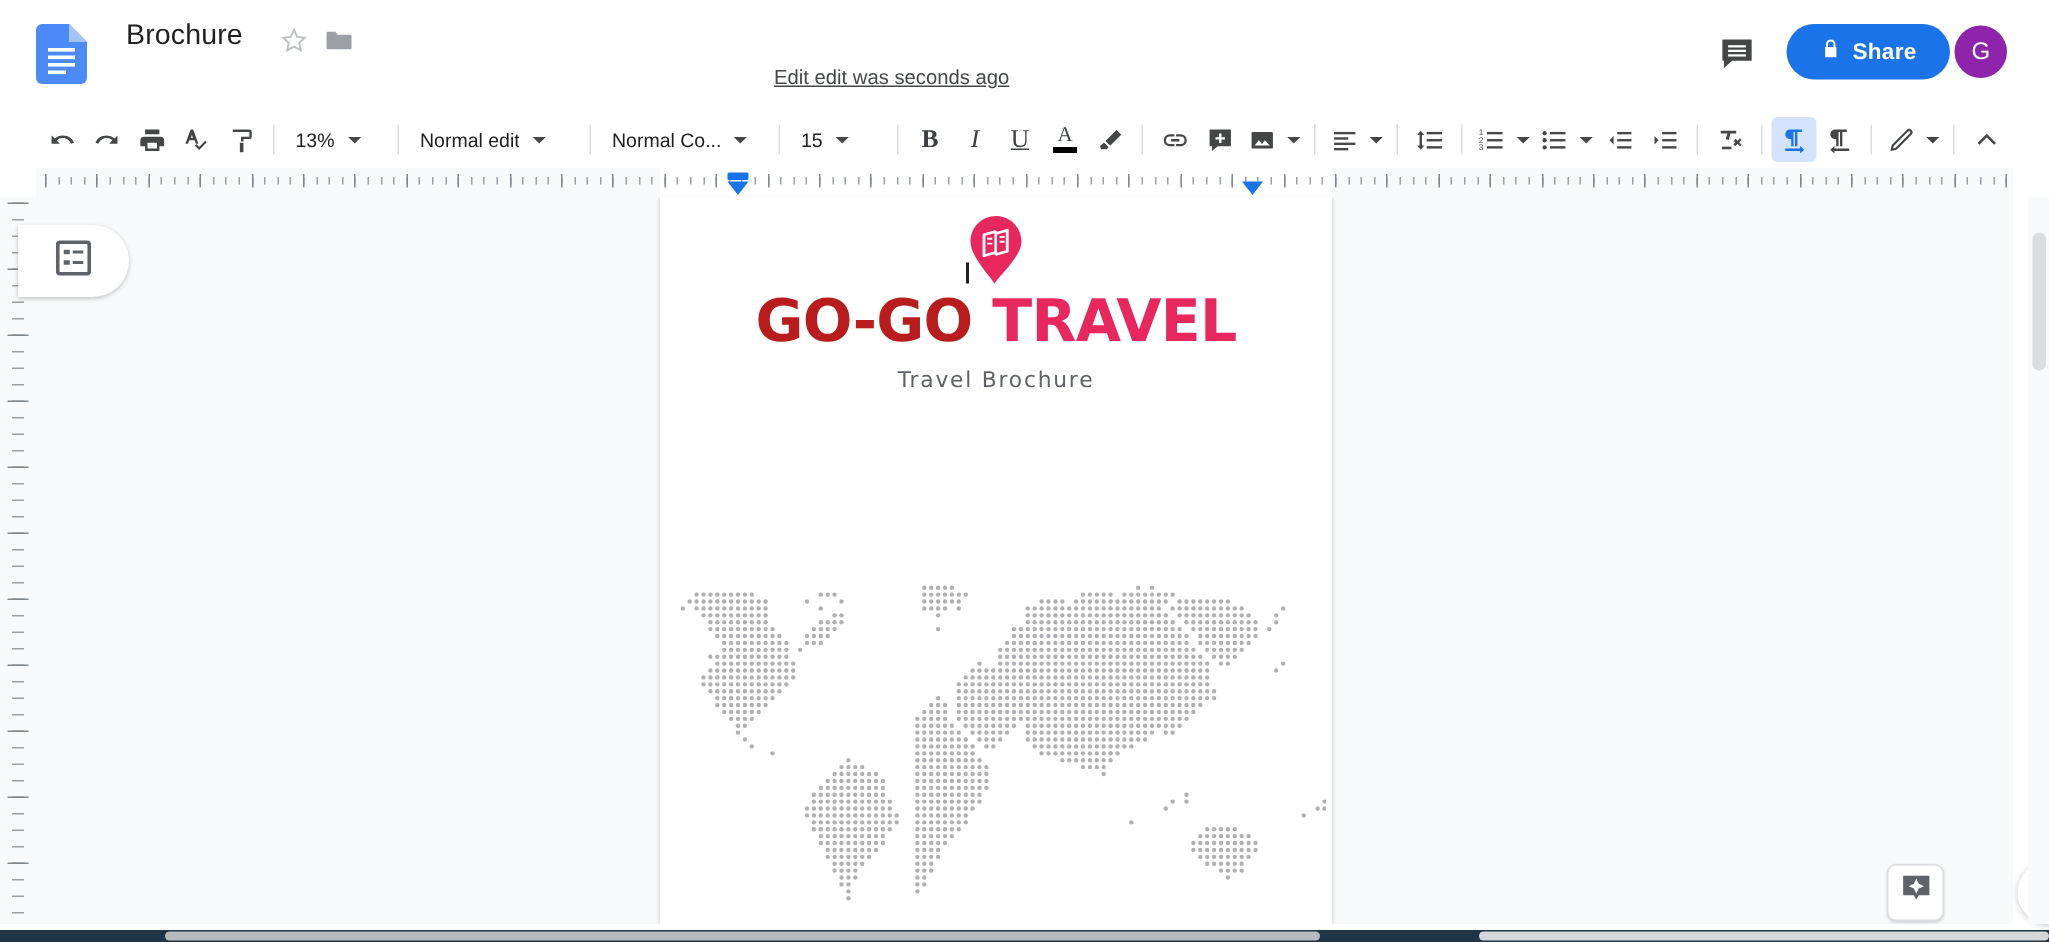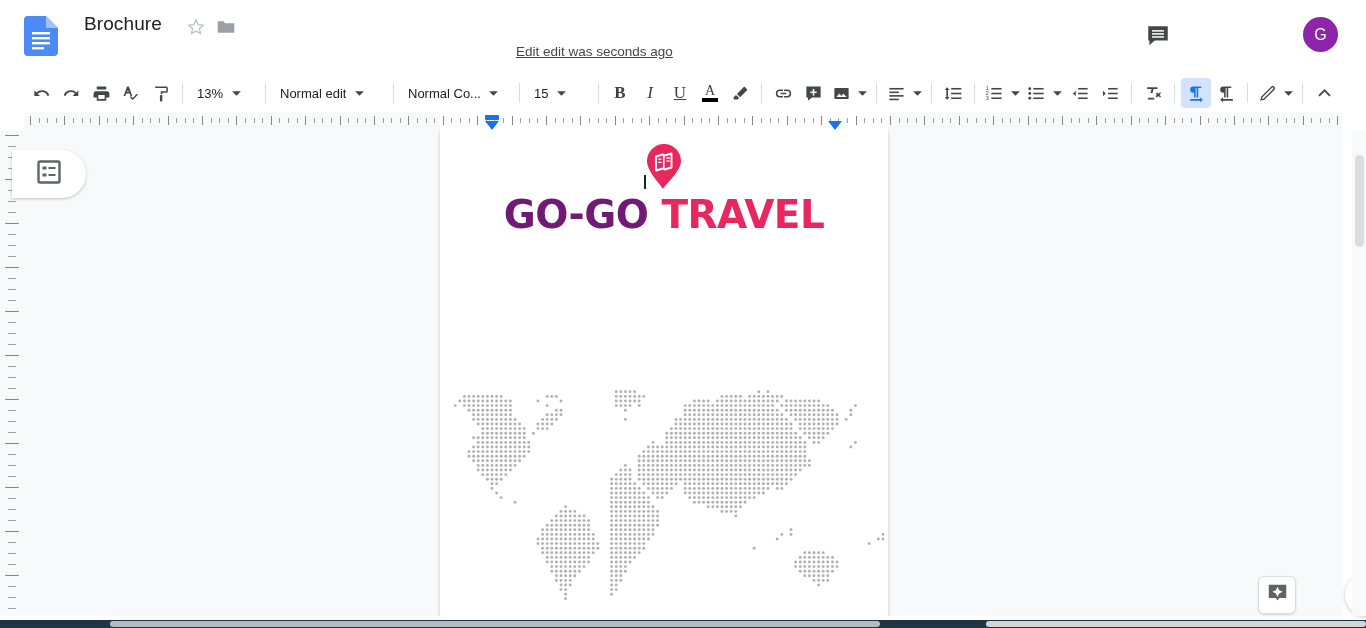--- a/index.html
+++ b/index.html
@@ -115,21 +115,21 @@
     width:42px; height:48px;
   }
   .cursor-caret {
     position:absolute; left:204px; top:44px; width:1.5px; height:14px; background:#202124;
   }
   .brand-title {
     position:absolute; left:0; right:0; top:64px; text-align:center;
     font-family:"DejaVu Sans", sans-serif;
     font-size:39px; font-weight:bold; letter-spacing:-.5px; line-height:1;
   }
-  .brand-title .w1 { color:#701a75; }
+  .brand-title .w1 { color:#b91c1c; }
   .brand-title .w2 { color:#e8275f; }
   .brand-sub {
     position:absolute; left:0; right:0; top:115px; text-align:center;
     font-family:"DejaVu Sans", sans-serif;
     font-size:14.5px; color:#5f6368; letter-spacing:1.2px;
   }
   .worldmap { position:absolute; left:4px; top:245px; width:440px; height:250px; }
 
   
   .outline-btn {
@@ -199,20 +199,28 @@
 
     <div class="comment-btn">
       <svg width="26" height="26" viewBox="0 0 24 24">
         <path d="M3 4h18v13H9l-5 4.5V17H3z" fill="#444746"></path>
         <rect x="6.5" y="7.5" width="11" height="1.4" fill="#fff"></rect>
         <rect x="6.5" y="10.3" width="11" height="1.4" fill="#fff"></rect>
         <rect x="6.5" y="13.1" width="11" height="1.4" fill="#fff"></rect>
       </svg>
     </div>
 
+    <div class="share-btn">
+      <span>
+        <svg width="15" height="15" viewBox="0 0 24 24">
+          <path d="M12 2a5 5 0 0 0-5 5v3H6v11h12V10h-1V7a5 5 0 0 0-5-5zm0 2.2A2.9 2.9 0 0 1 14.9 7v3H9.1V7A2.9 2.9 0 0 1 12 4.2z" fill="#fff"></path>
+        </svg>
+      </span>
+      <span>Share</span>
+    </div>
 
     <div class="avatar">G</div>
   </div>
 
   <div class="toolbar">
     <div style="width:26px;flex:0 0 auto"></div>
 
     <div class="tb-btn">
       <svg width="19" height="19" viewBox="0 0 24 24" fill="currentColor">
         <path d="M12.5 8c-2.6 0-5 1-6.8 2.6L3 8v7h7l-2.8-2.8A7.2 7.2 0 0 1 12.5 10c3.2 0 6 2.1 7 5l2.4-.8c-1.3-3.9-5-6.2-9.4-6.2z"></path>
@@ -738,20 +746,21 @@
           <path d="M15.2 16.2h3.3M15.2 19.4h3.3M23.4 15h3.3M23.4 18.2h3.3" stroke="#fff" stroke-width="1.3"></path>
         </svg>
       </div>
 
       <div class="cursor-caret"></div>
 
       <div class="brand-title">
         <span class="w1">GO-GO</span><span>&nbsp;</span><span class="w2">TRAVEL</span>
       </div>
 
+      <div class="brand-sub">Travel Brochure</div>
 
       <div class="worldmap">
         <svg id="mapsvg" width="440" height="250" viewBox="0 0 440 250">
             <circle cx="172.2" cy="15.8" r="1.45" fill="#b0b0b4"></circle>
             <circle cx="176.8" cy="15.8" r="1.45" fill="#b0b0b4"></circle>
             <circle cx="181.4" cy="15.8" r="1.45" fill="#b0b0b4"></circle>
             <circle cx="186.0" cy="15.8" r="1.45" fill="#b0b0b4"></circle>
             <circle cx="190.6" cy="15.8" r="1.45" fill="#b0b0b4"></circle>
             <circle cx="314.8" cy="15.8" r="1.45" fill="#b0b0b4"></circle>
             <circle cx="324.0" cy="15.8" r="1.45" fill="#b0b0b4"></circle>

